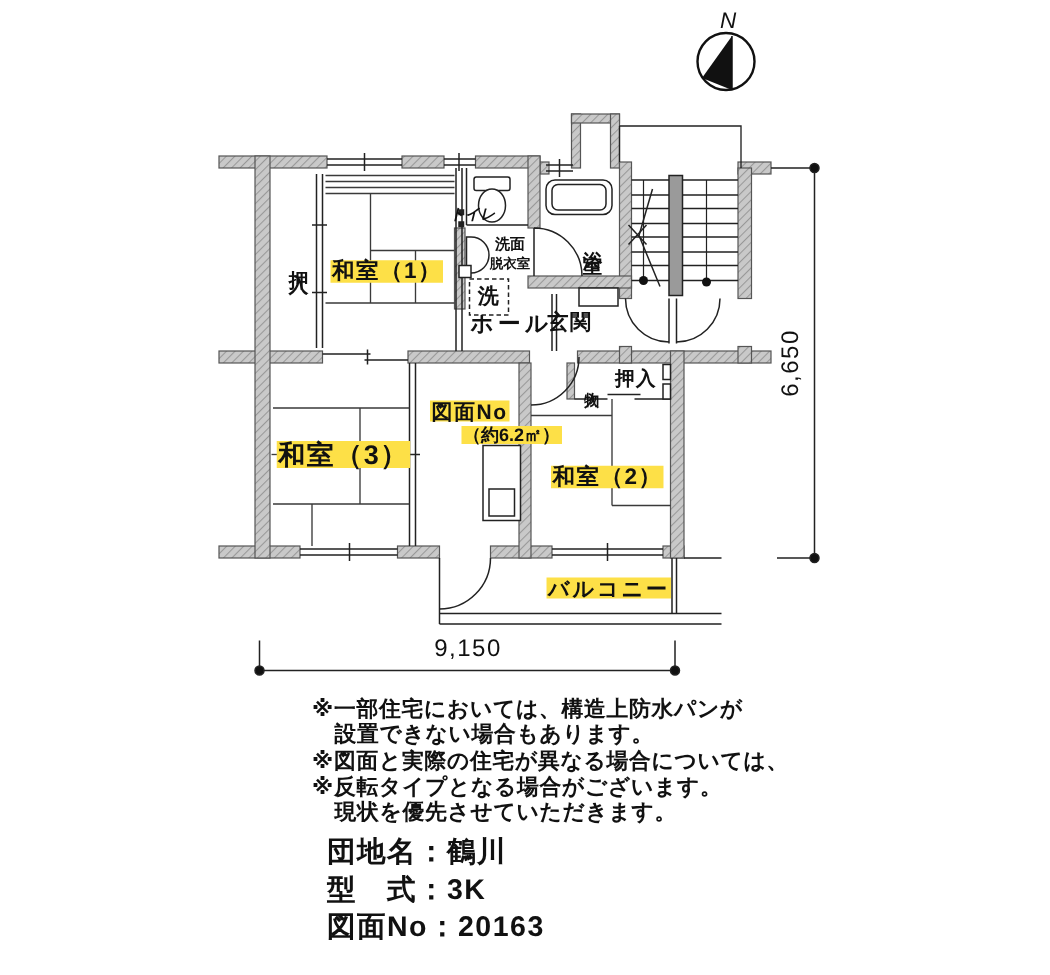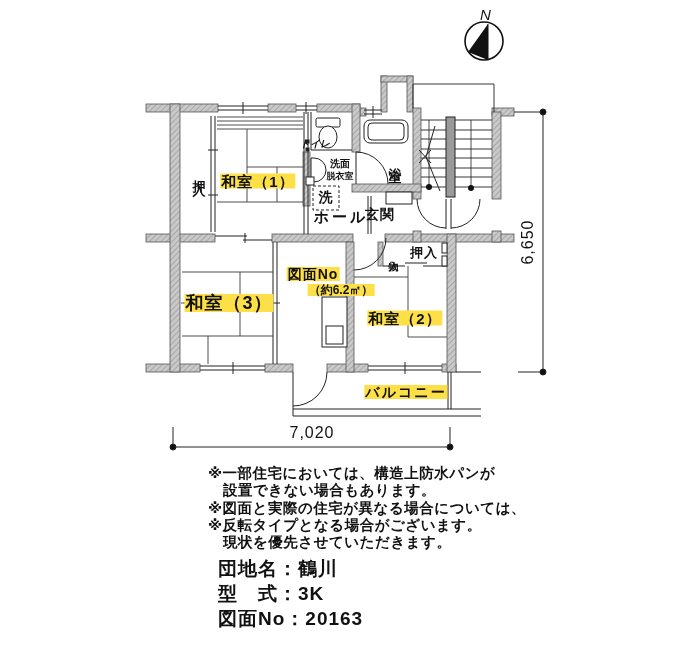--- a/index.html
+++ b/index.html
@@ -155,21 +155,21 @@
 <div class="lbl nobg" style="left:380px;top:214px;font-size:14px;">玄関</div>
 <div class="lbl v nobg" style="left:395px;top:159px;font-size:13px;">浴室</div>
 <div class="lbl v nobg" style="left:393px;top:253px;font-size:10px;letter-spacing:0;">物入</div>
 <div class="lbl nobg" style="left:424px;top:252px;font-size:13px;">押入</div>
 <div class="lbl" style="left:313px;top:274px;font-size:14px;">図面No</div>
 <div class="lbl" style="left:313px;top:290px;font-size:12px;letter-spacing:0;margin-left:28px;">（約6.2㎡）</div>
 <div class="lbl" style="left:229px;top:303px;font-size:18px;">和室（3）</div>
 <div class="lbl" style="left:405px;top:318px;font-size:15px;">和室（2）</div>
 <div class="lbl" style="left:370px;top:392px;font-size:14px;letter-spacing:2px;margin-left:36px;">バルコニー</div>
 
-<div class="lbl nobg" style="left:312px;top:433px;font-size:16px;font-weight:500;letter-spacing:1px;">7,020</div>
+<div class="lbl nobg" style="left:312px;top:433px;font-size:16px;font-weight:500;letter-spacing:1px;">9,150</div>
 <div class="lbl rot" style="left:528px;top:242px;font-size:16px;font-weight:500;letter-spacing:1px;">6,650</div>
 <div class="lbl nobg" style="left:486px;top:14px;font-size:15px;font-style:italic;font-weight:500;">N</div>
 
 <div class="notes">
   <div>※一部住宅においては、構造上防水パンが</div>
   <div>　設置できない場合もあります。</div>
   <div>※図面と実際の住宅が異なる場合については、</div>
   <div>※反転タイプとなる場合がございます。</div>
   <div>　現状を優先させていただきます。</div>
 </div>

